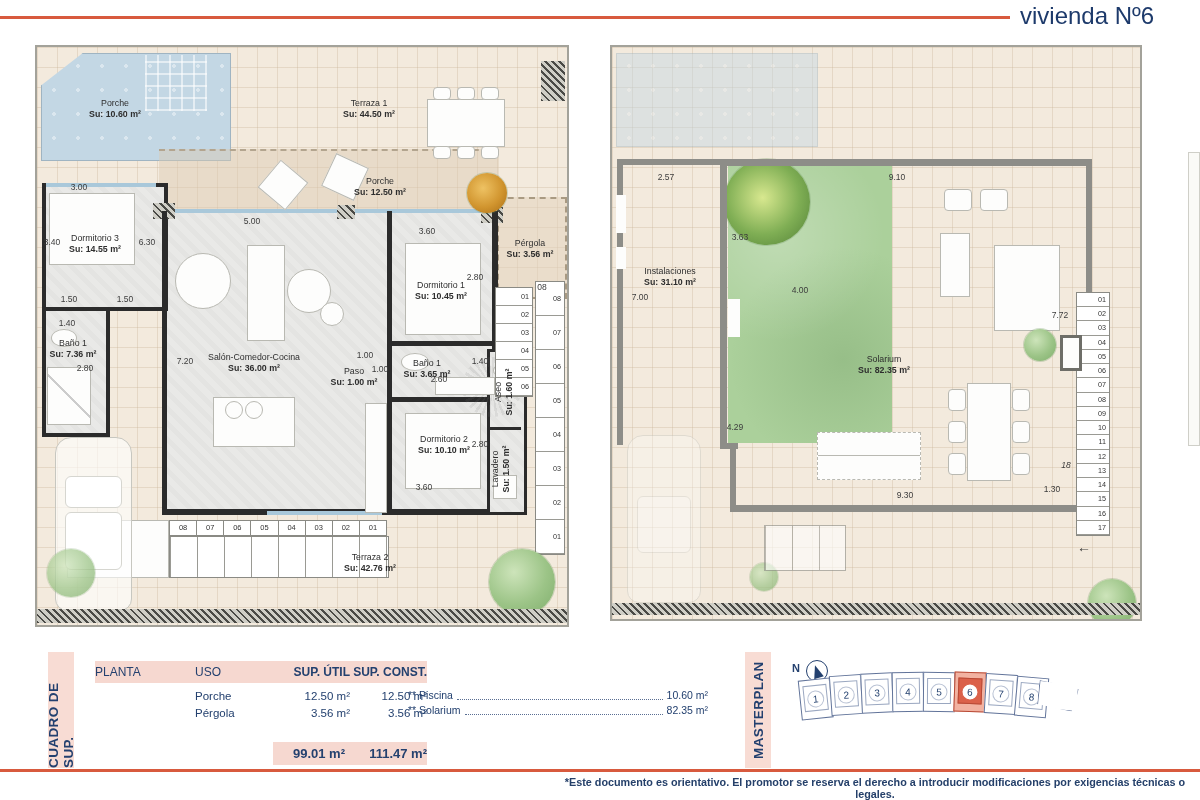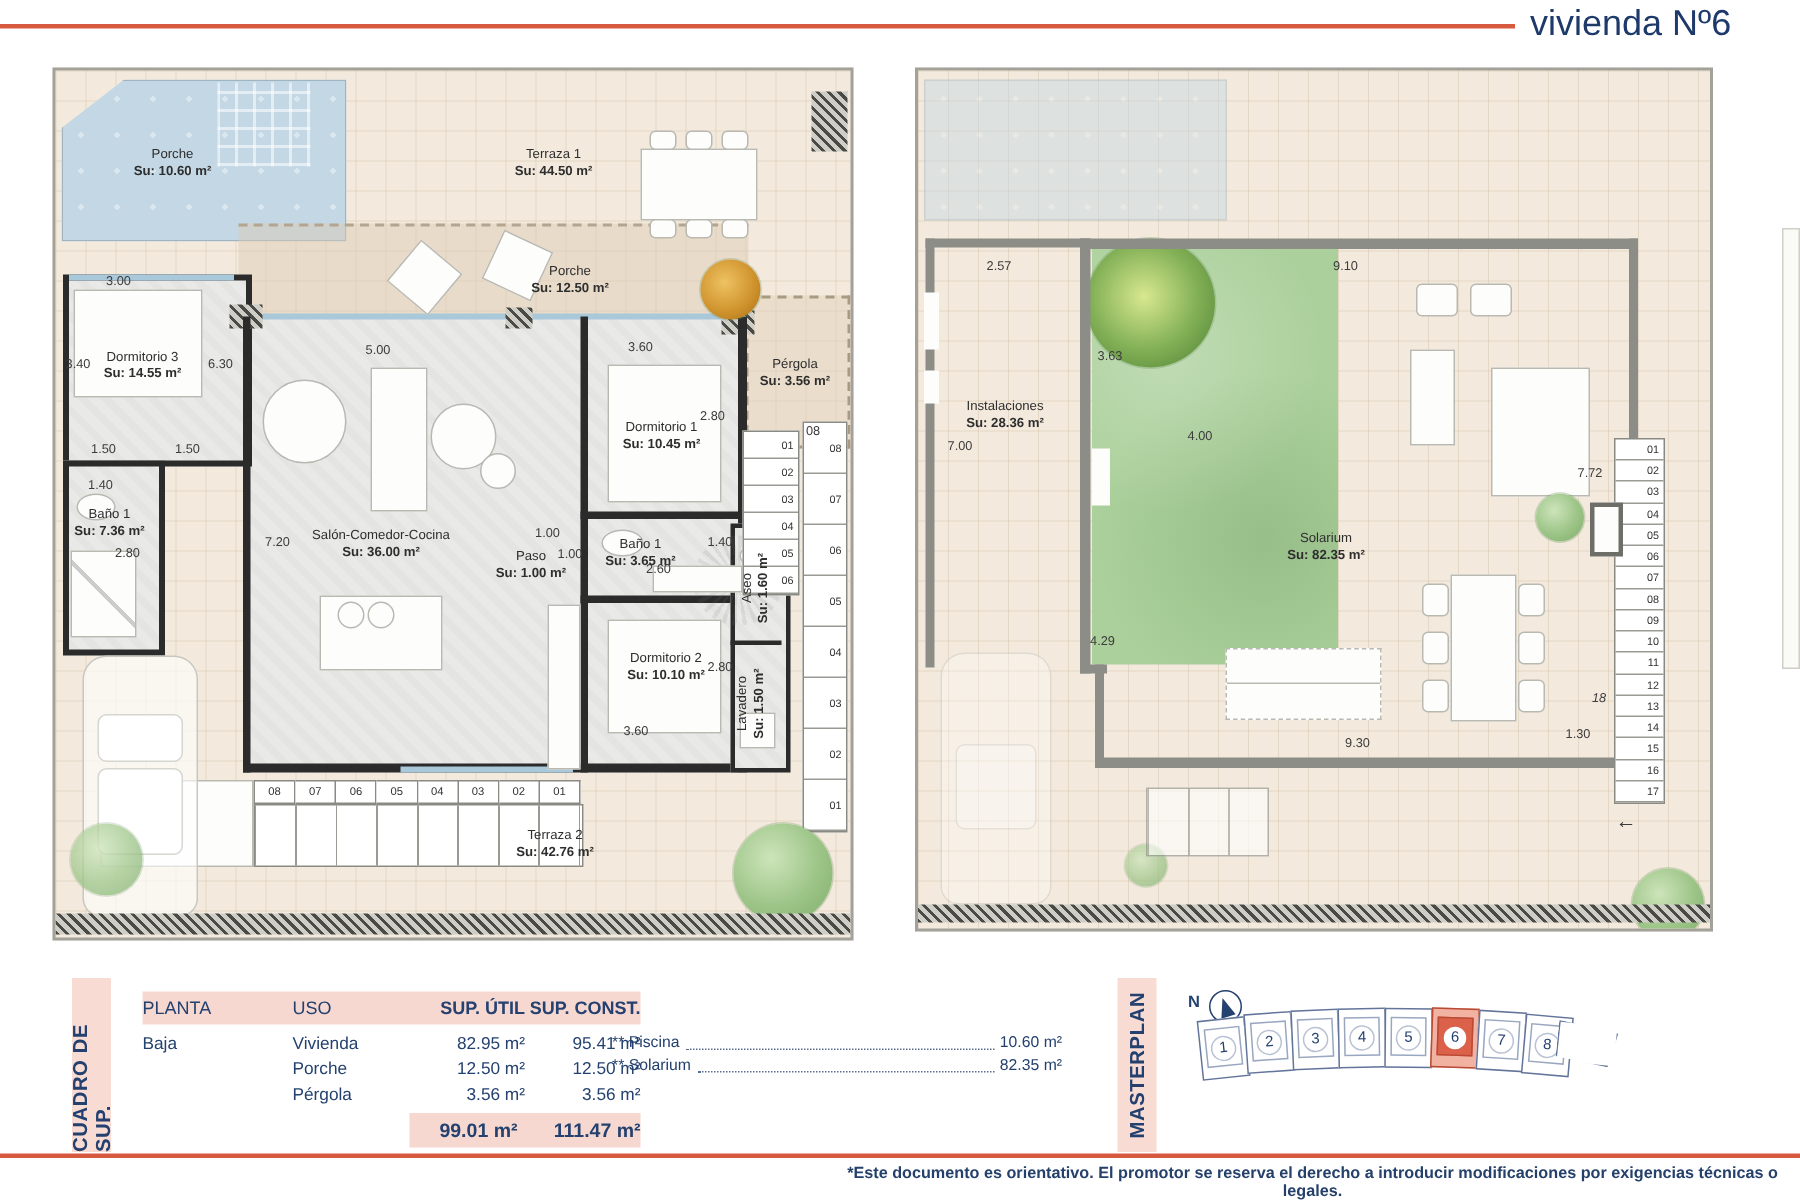--- a/index.html
+++ b/index.html
@@ -269,21 +269,21 @@
       <div class="ar">Su: 3.56 m²</div>
     </div>
   <div class="rlabel" style="left:333px;top:516px;">
     <div class="nm">Terraza 2</div>
       <div class="ar">Su: 42.76 m²</div>
     </div>
 
   <span class="dim" style="left:42px;top:140px;">3.00</span>
   <span class="dim" style="left:15px;top:195px;">3.40</span>
   <span class="dim" style="left:110px;top:195px;">6.30</span>
-  <span class="dim" style="left:215px;top:186px;">5.00</span>
+  <span class="dim" style="left:215px;top:174px;">5.00</span>
   <span class="dim" style="left:390px;top:184px;">3.60</span>
   <span class="dim" style="left:438px;top:230px;">2.80</span>
   <span class="dim" style="left:32px;top:252px;">1.50</span>
   <span class="dim" style="left:88px;top:252px;">1.50</span>
   <span class="dim" style="left:30px;top:276px;">1.40</span>
   <span class="dim" style="left:136px;top:314px;margin-left:12px;">7.20</span>
   <span class="dim" style="left:48px;top:321px;">2.80</span>
   <span class="dim" style="left:328px;top:308px;">1.00</span>
   <span class="dim" style="left:343px;top:322px;">1.00</span>
   <span class="dim" style="left:402px;top:332px;">2.60</span>
@@ -352,21 +352,21 @@
   <div class="tree" style="left:476px;top:532px;width:48px;height:48px;"></div>
   <div class="tree" style="left:138px;top:516px;width:28px;height:28px;opacity:.7;"></div>
   <div class="car" style="left:15px;top:388px;width:72px;height:166px;opacity:.45;">
     <div class="win" style="top:60px;height:55px;"></div>
   </div>
   <div class="treads-h" style="left:152px;top:478px;width:80px;height:44px;opacity:.6;"></div>
   <div class="hatch" style="left:0;top:556px;width:528px;height:12px;"></div>
 
   <div class="rlabel" style="left:58px;top:230px;">
     <div class="nm">Instalaciones</div>
-      <div class="ar">Su: 28.36 m²</div>
+      <div class="ar">Su: 31.10 m²</div>
     </div>
   <div class="rlabel" style="left:272px;top:318px;">
     <div class="nm">Solarium</div>
       <div class="ar">Su: 82.35 m²</div>
     </div>
 
   <span class="dim" style="left:54px;top:130px;">2.57</span>
   <span class="dim" style="left:285px;top:130px;">9.10</span>
   <span class="dim" style="left:128px;top:190px;">3.63</span>
   <span class="dim" style="left:28px;top:250px;">7.00</span>
@@ -382,26 +382,20 @@
 
 <div class="vstrip" style="left:48px;top:652px;width:26px;height:116px;">CUADRO DE SUP.</div>
 <div id="sum-head">
   <span>PLANTA</span>
   <span>USO</span>
   <span>SUP. ÚTIL</span>
   <span>SUP. CONST.</span>
 </div>
 <div id="sum-rows">
 
-<div class="srow">
-    <span>Baja</span>
-    <span>Vivienda</span>
-    <span>82.95 m²</span>
-    <span>95.41 m²</span>
-  </div>
     <div class="srow">
     <span></span>
     <span>Porche</span>
     <span>12.50 m²</span>
     <span>12.50 m²</span>
   </div>
     <div class="srow">
     <span></span>
     <span>Pérgola</span>
     <span>3.56 m²</span>

